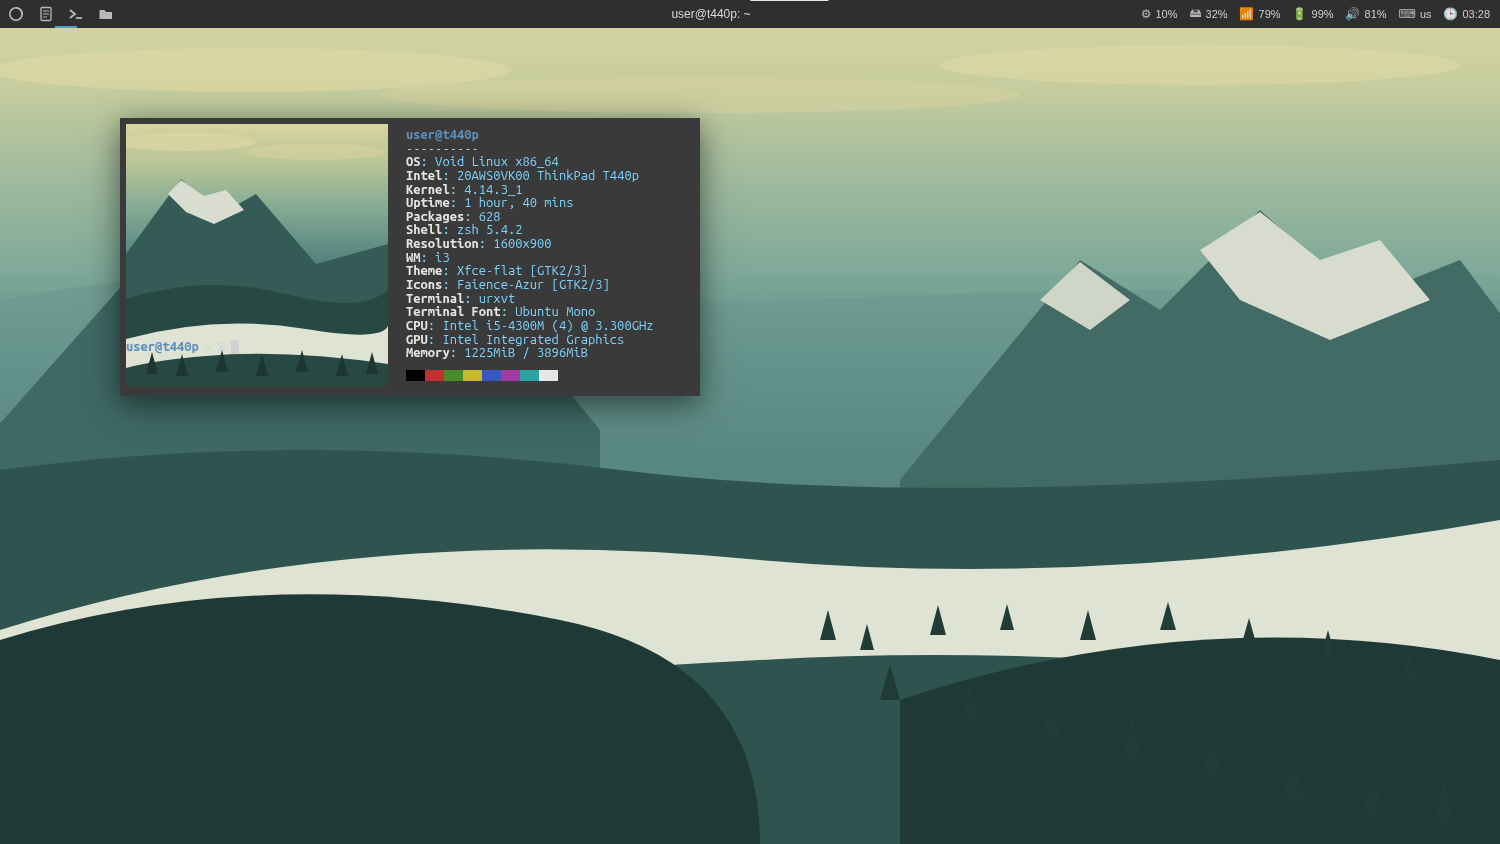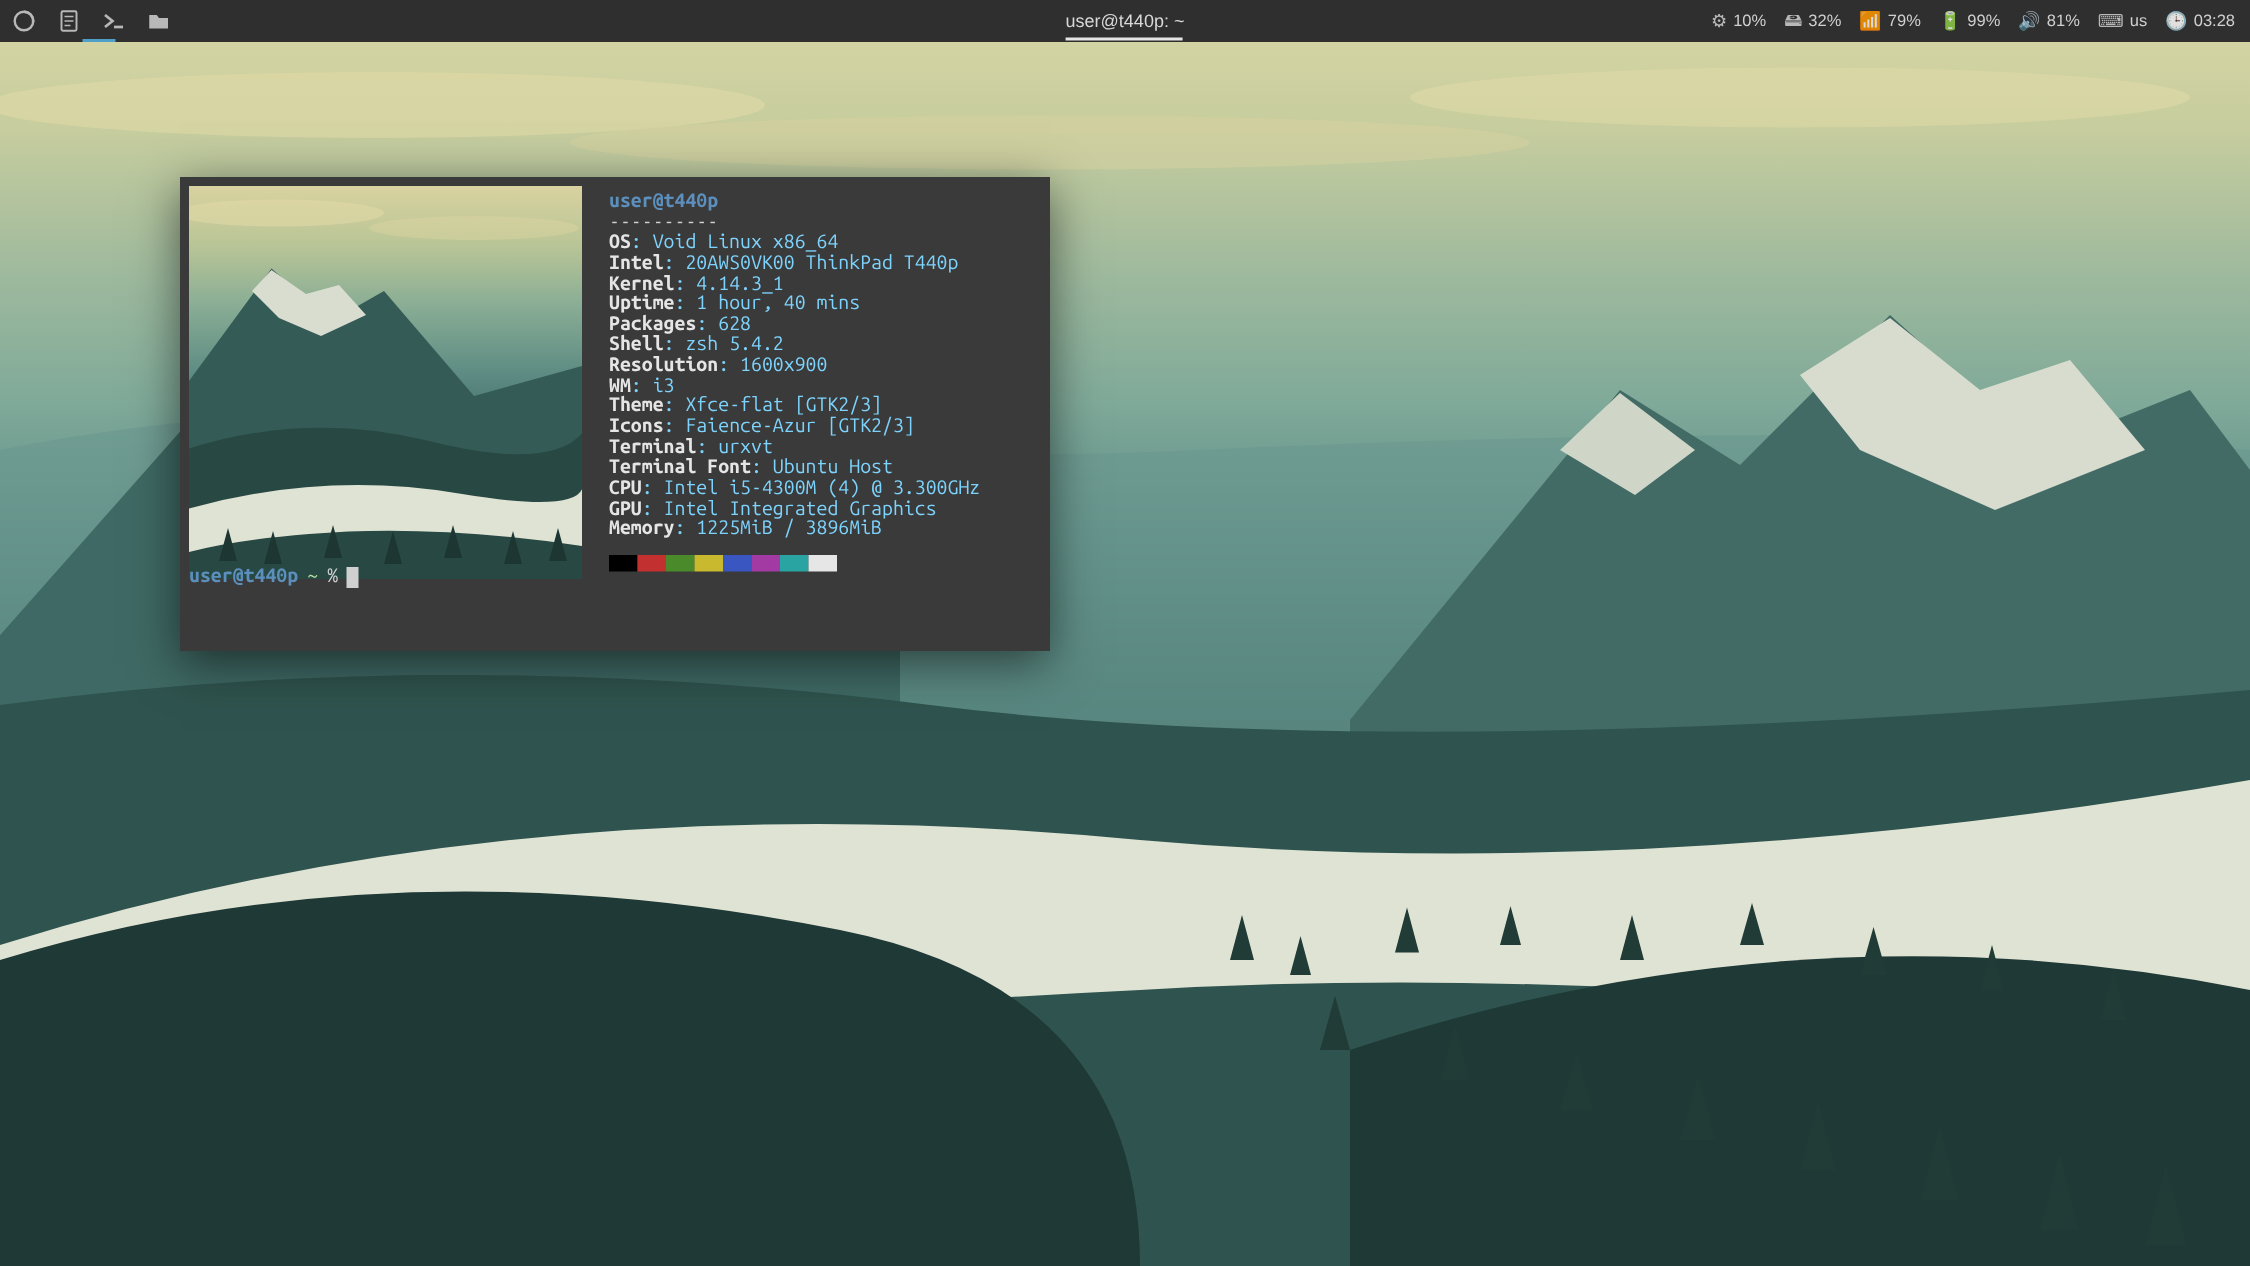--- a/index.html
+++ b/index.html
@@ -26,32 +26,32 @@
   
   .panel {
     position: absolute; top: 0; left: 0; right: 0; height: 28px;
     background: #2f2f2f;
     display: flex; align-items: center;
     color: #d0d0d0; font-size: 12px;
     z-index: 10;
   }
   .panel .left { display:flex; align-items:center; gap:14px; padding-left:8px; }
   .panel .left .tray-icon { width:16px; height:16px; display:flex; align-items:center; justify-content:center; opacity:.85; cursor:pointer; }
-  .panel .center { position:absolute; left:50%; transform:translateX(-50%); display:flex; flex-direction:column; align-items:flex-start; }
+  .panel .center { position:absolute; left:50%; transform:translateX(-50%); display:flex; flex-direction:row; align-items:flex-start; }
   .panel .center .title { font-size:12px; color:#d8d8d8; line-height:26px; }
   .panel .center .underline { width:78px; height:2px; background:#e6e6e6; margin-top:-2px; }
   .panel .right { margin-left:auto; display:flex; align-items:center; gap:12px; padding-right:10px; }
   .panel .right .stat { display:flex; align-items:center; gap:4px; }
   .panel .right .stat .glyph { font-size:12px; opacity:.85; }
   .panel .right .stat span.val { font-size:11px; }
   .panel .left .active-underline { position:absolute; top:26px; height:2px; background:#4fa0c8; }
 
   
   .terminal {
-    position:absolute; left:120px; top:118px; width:580px; height:316px;
+    position:absolute; left:120px; top:118px; width:580px; height:278px;
     background:#3a3a3a;
     box-shadow: 0 8px 30px rgba(0,0,0,.55);
     font-family: "Ubuntu Mono","DejaVu Sans Mono",monospace;
     font-size:13px; line-height:1.05;
     color:#d6d6d6;
     z-index:5;
   }
   .terminal-inner { position:absolute; inset:6px; }
   .thumb {
     position:absolute; left:0; top:0; width:262px; height:262px;
@@ -221,21 +221,21 @@
           <div class="line"><span class="key">Intel</span><span class="val">: 20AWS0VK00 ThinkPad T440p</span></div>
           <div class="line"><span class="key">Kernel</span><span class="val">: 4.14.3_1</span></div>
           <div class="line"><span class="key">Uptime</span><span class="val">: 1 hour, 40 mins</span></div>
           <div class="line"><span class="key">Packages</span><span class="val">: 628</span></div>
           <div class="line"><span class="key">Shell</span><span class="val">: zsh 5.4.2</span></div>
           <div class="line"><span class="key">Resolution</span><span class="val">: 1600x900</span></div>
           <div class="line"><span class="key">WM</span><span class="val">: i3</span></div>
           <div class="line"><span class="key">Theme</span><span class="val">: Xfce-flat [GTK2/3]</span></div>
           <div class="line"><span class="key">Icons</span><span class="val">: Faience-Azur [GTK2/3]</span></div>
           <div class="line"><span class="key">Terminal</span><span class="val">: urxvt</span></div>
-          <div class="line"><span class="key">Terminal Font</span><span class="val">: Ubuntu Host</span></div>
+          <div class="line"><span class="key">Terminal Font</span><span class="val">: Ubuntu Mono</span></div>
           <div class="line"><span class="key">CPU</span><span class="val">: Intel i5-4300M (4) @ 3.300GHz</span></div>
           <div class="line"><span class="key">GPU</span><span class="val">: Intel Integrated Graphics</span></div>
           <div class="line"><span class="key">Memory</span><span class="val">: 1225MiB / 3896MiB</span></div>
         </div>
       <div class="swatches" id="nf-swatches">
           <div style="background: rgb(0, 0, 0);"></div>
           <div style="background: rgb(194, 48, 48);"></div>
           <div style="background: rgb(74, 138, 42);"></div>
           <div style="background: rgb(200, 185, 46);"></div>
           <div style="background: rgb(58, 86, 192);"></div>

